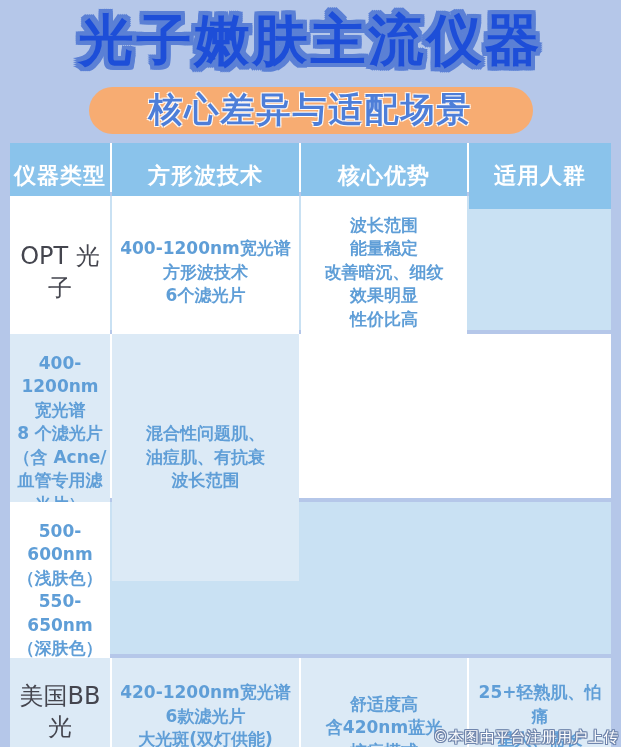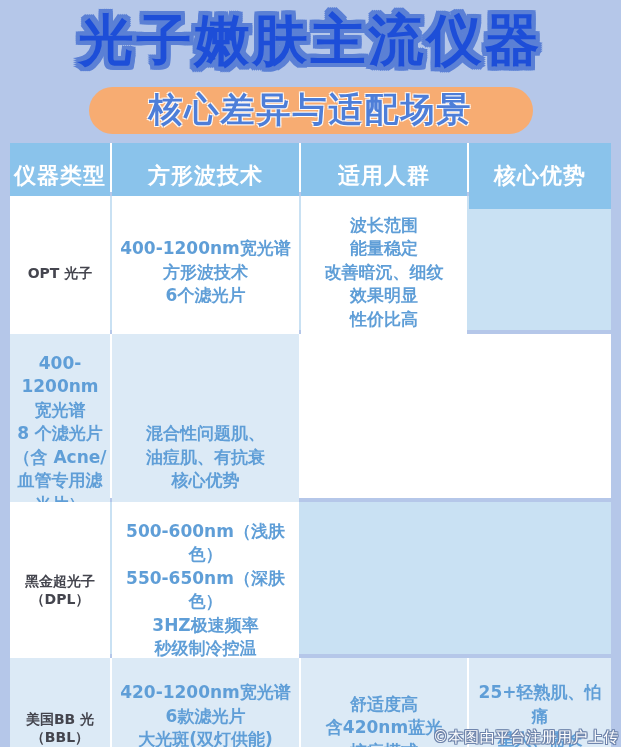--- a/index.html
+++ b/index.html
@@ -81,21 +81,21 @@
   .row-a .cell { background: #FFFFFF; }
   
   .row-b { background: #FFFFFF; }
   .row-b .cell { background: #DCEAF6; }
 
   .r1 { height: 134px; }
   .r2 { height: 164px; }
   .r3 { height: 152px; }
   .r4 { height: 140px; }
 
-  .cell-device { font-size: 14px; font-weight: bold; color: #44454E; line-height: 1.3; }
+  .cell-device { font-size: 24px; font-weight: normal; color: #44454E; line-height: 1.3; }
   .cell-body   { font-size: 17px; font-weight: 600; color: #5F9ED7; line-height: 1.38; }
 
   
   .watermark {
     position: absolute;
     right: 2px;
     bottom: 0px;
     font-size: 15px;
     font-weight: normal;
     letter-spacing: 0.5px;
@@ -114,22 +114,22 @@
 
 <div class="pill">
   <span class="pill-text">核心差异与适配场景</span>
 </div>
 
 <div class="table">
 
   <div class="trow row-header">
     <div class="cell">仪器类型</div>
     <div class="cell">方形波技术</div>
+    <div class="cell">核心优势</div>
     <div class="cell">适用人群</div>
-    <div class="cell">核心优势</div>
   </div>
 
   <div class="trow row-a r1">
     <div class="cell cell-device">OPT 光子</div>
     <div class="cell cell-body">400-1200nm宽光谱
 方形波技术
 6个滤光片</div>
     <div class="cell cell-body">波长范围
 能量稳定
 改善暗沉、细纹
@@ -137,26 +137,24 @@
 性价比高</div>
   </div>
 
   <div class="trow row-b r2">
     <div class="cell cell-body">400-1200nm宽光谱
 8 个滤光片（含 Acne/
 血管专用滤光片）
 增加单脉冲能量可调节</div>
     <div class="cell cell-body">混合性问题肌、
 油痘肌、有抗衰
-核心优势</div>
+波长范围</div>
   </div>
 
   <div class="trow row-a r3">
-    <div class="cell cell-device">黑金超光子
-（DPL）</div>
     <div class="cell cell-body">500-600nm（浅肤色）
 550-650nm（深肤色）
 3HZ极速频率
 秒级制冷控温</div>
   </div>
 
   <div class="trow row-b r4">
     <div class="cell cell-device">美国BB 光
 （BBL）</div>
     <div class="cell cell-body">420-1200nm宽光谱

